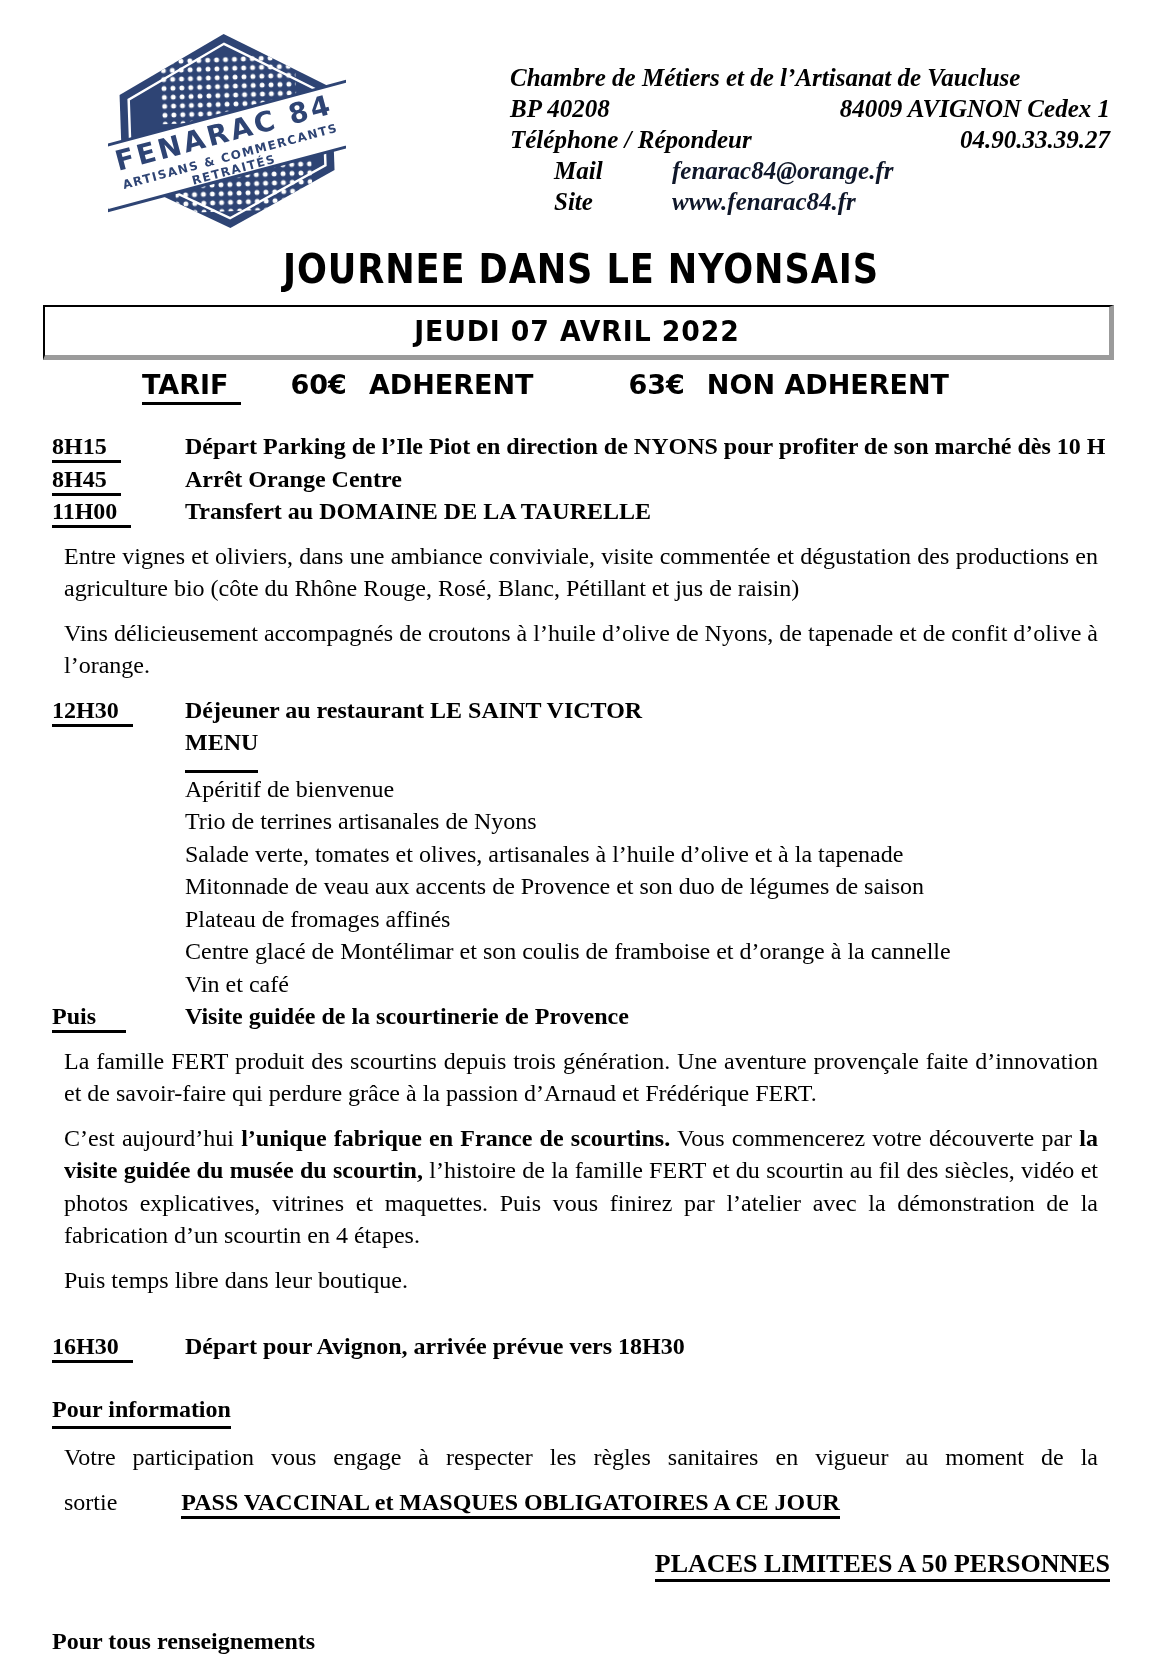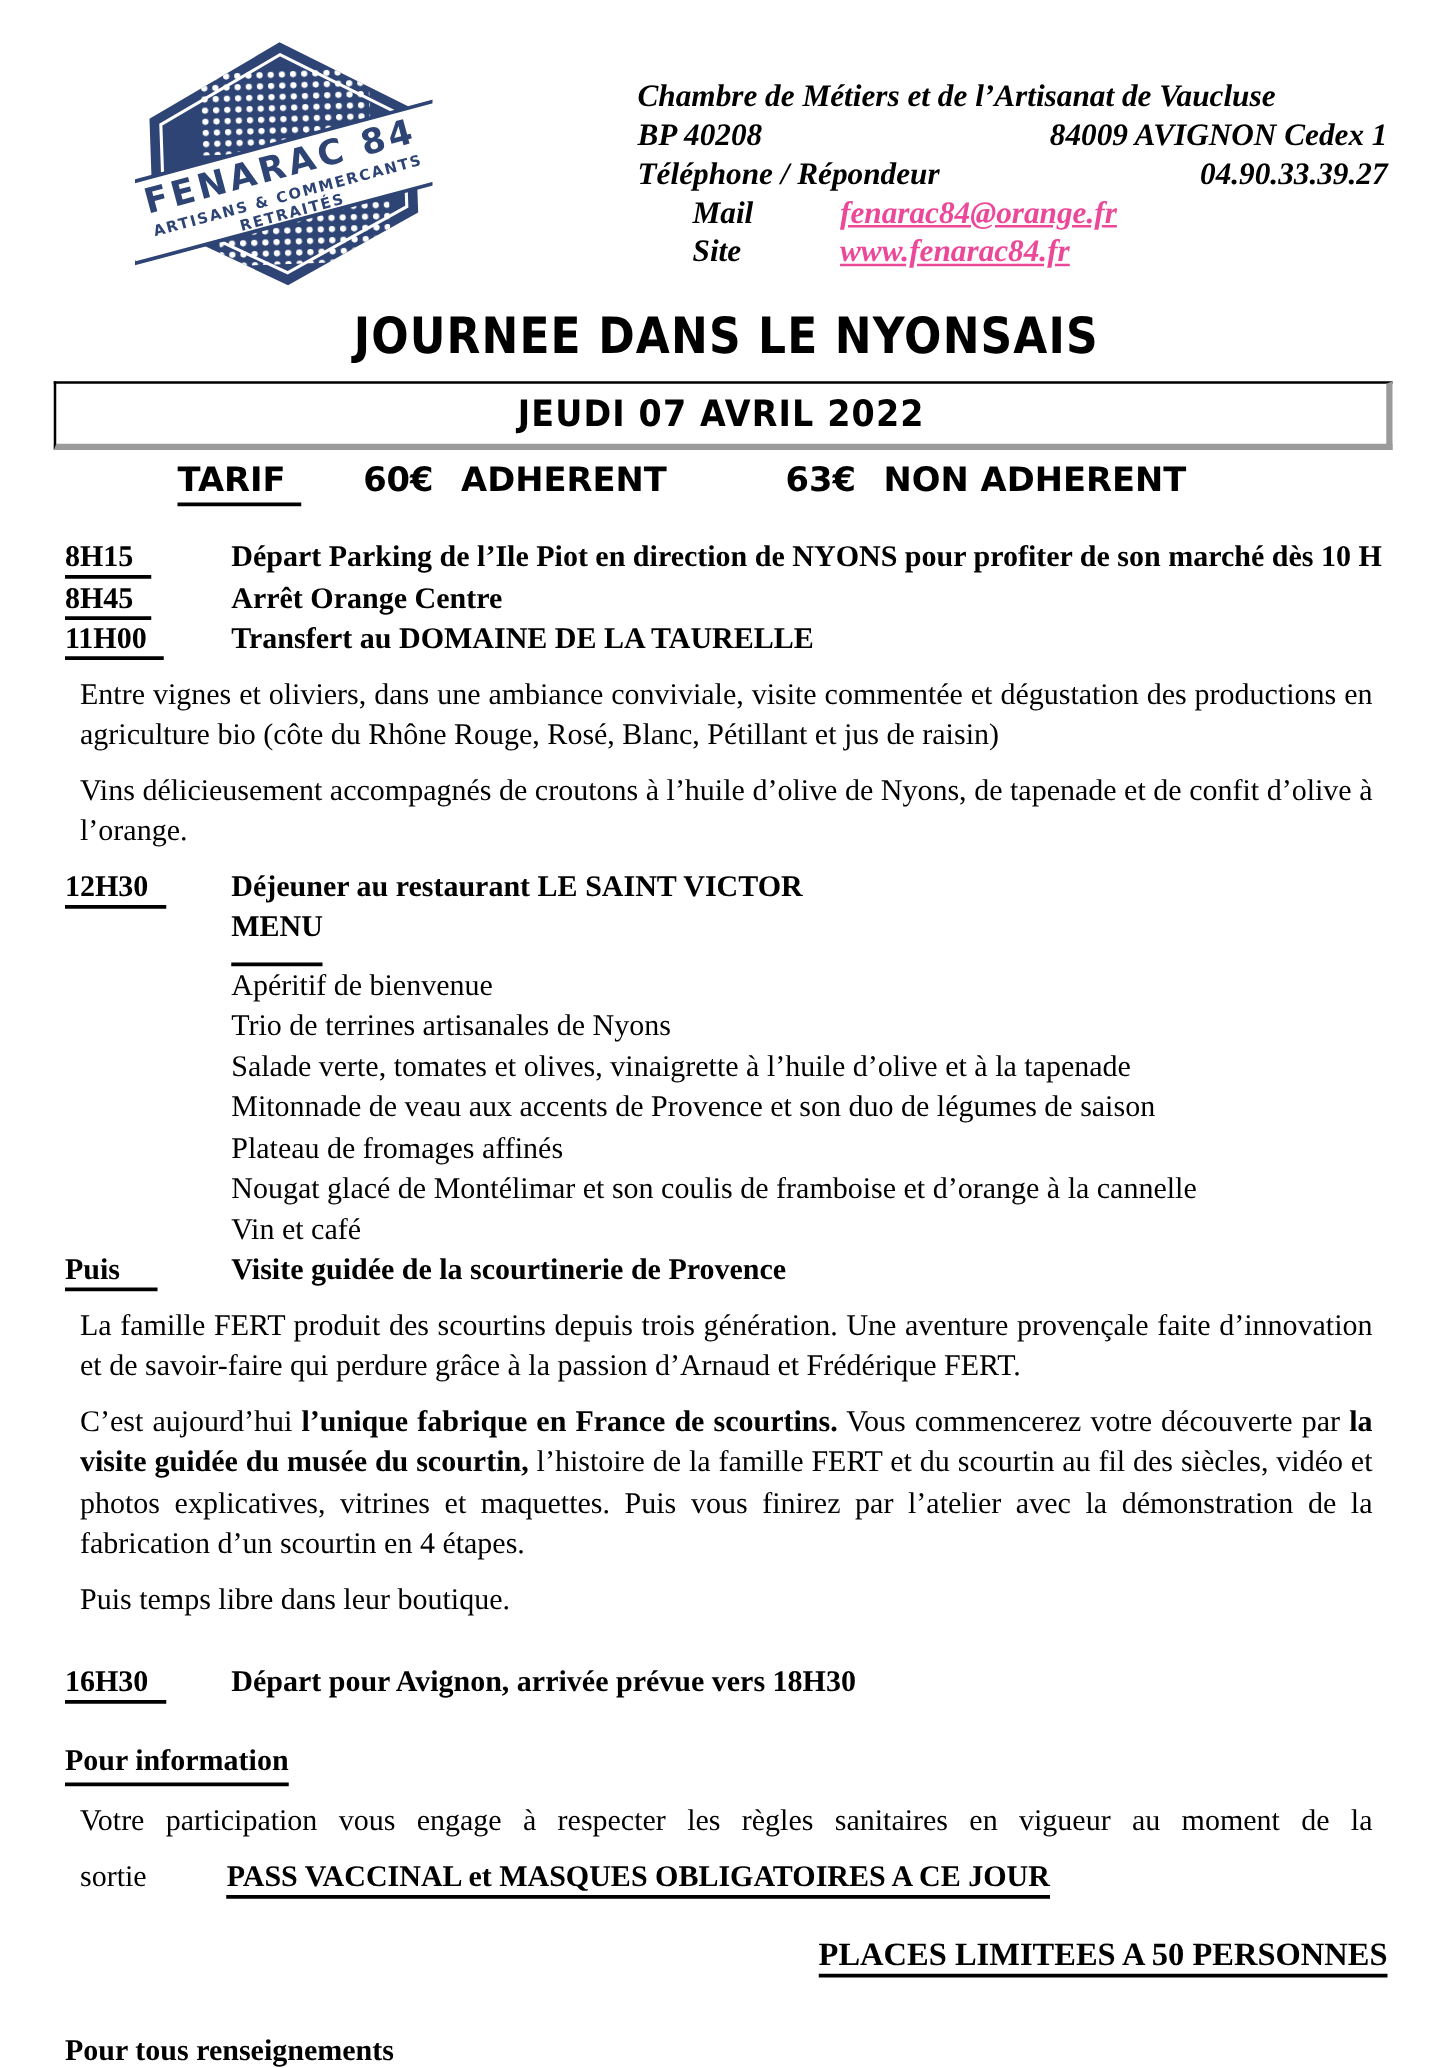--- a/index.html
+++ b/index.html
@@ -9,21 +9,21 @@
     font-family:"Liberation Serif", serif;overflow:hidden;
   }
   
   .header{display:flex;align-items:flex-start;}
   .logo{width:238px;height:206px;margin-left:56px;flex:none;}
   .contact{margin-left:auto;width:600px;padding-top:34px;
     font-weight:bold;font-style:italic;font-size:25px;line-height:31px;}
   .c-row{display:flex;}
   .c-right{margin-left:auto;}
   .c-label{width:118px;flex:none;margin-left:44px;}
-  .link{color:#ec4899;text-decoration:underline;}
+  .link{color:#0f172a;}
   
   .title{margin-top:12px;text-align:center;font-family:"DejaVu Sans",sans-serif;
     font-weight:bold;font-size:40px;letter-spacing:1px;transform:scaleX(.88);}
   .date-box{margin-top:13px;margin-left:-9px;margin-right:-4px;height:48px;
     border:2px solid #000;border-right:5px solid #9b9b9b;border-bottom:5px solid #9b9b9b;
     display:flex;align-items:center;justify-content:center;
     font-family:"DejaVu Sans",sans-serif;font-weight:bold;font-size:29px;letter-spacing:1px;}
   .date-box span{transform:scaleX(.92);}
   .tarif{margin-top:9px;display:flex;align-items:baseline;
     font-family:"DejaVu Sans",sans-serif;font-weight:bold;font-size:27px;}
@@ -136,24 +136,24 @@
     <p class="para">Vins délicieusement accompagnés de croutons à l’huile d’olive de Nyons, de tapenade et de confit d’olive à l’orange.</p>
 
     <p class="entry">
       <span class="time"><span class="ut">12H30</span></span><span class="desc">Déjeuner au restaurant LE SAINT VICTOR</span>
     </p>
 
     <div class="menu">
       <div><span class="menu-title">MENU</span></div>
       <div>Apéritif de bienvenue</div>
       <div>Trio de terrines artisanales de Nyons</div>
-      <div>Salade verte, tomates et olives, vinaigrette à l’huile d’olive et à la tapenade</div>
+      <div>Salade verte, tomates et olives, artisanales à l’huile d’olive et à la tapenade</div>
       <div>Mitonnade de veau aux accents de Provence et son duo de légumes de saison</div>
       <div>Plateau de fromages affinés</div>
-      <div>Nougat glacé de Montélimar et son coulis de framboise et d’orange à la cannelle</div>
+      <div>Centre glacé de Montélimar et son coulis de framboise et d’orange à la cannelle</div>
       <div>Vin et café</div>
     </div>
 
     <p class="entry">
       <span class="time"><span class="ut wide">Puis</span></span><span class="desc">Visite guidée de la scourtinerie de Provence</span>
     </p>
 
     <p class="para">La famille FERT produit des scourtins depuis trois génération. Une aventure provençale faite d’innovation et de savoir-faire qui perdure grâce à la passion d’Arnaud et Frédérique FERT.</p>
     <p class="para"><span>C’est aujourd’hui </span><span class="bold">l’unique fabrique en France de scourtins.</span><span> Vous commencerez votre découverte par </span><span class="bold">la visite guidée du musée du scourtin,</span><span> l’histoire de la famille FERT et du scourtin au fil des siècles, vidéo et photos explicatives, vitrines et maquettes. Puis vous finirez par l’atelier avec la démonstration de la fabrication d’un scourtin en 4 étapes.</span></p>
     <p class="para">Puis temps libre dans leur boutique.</p>

